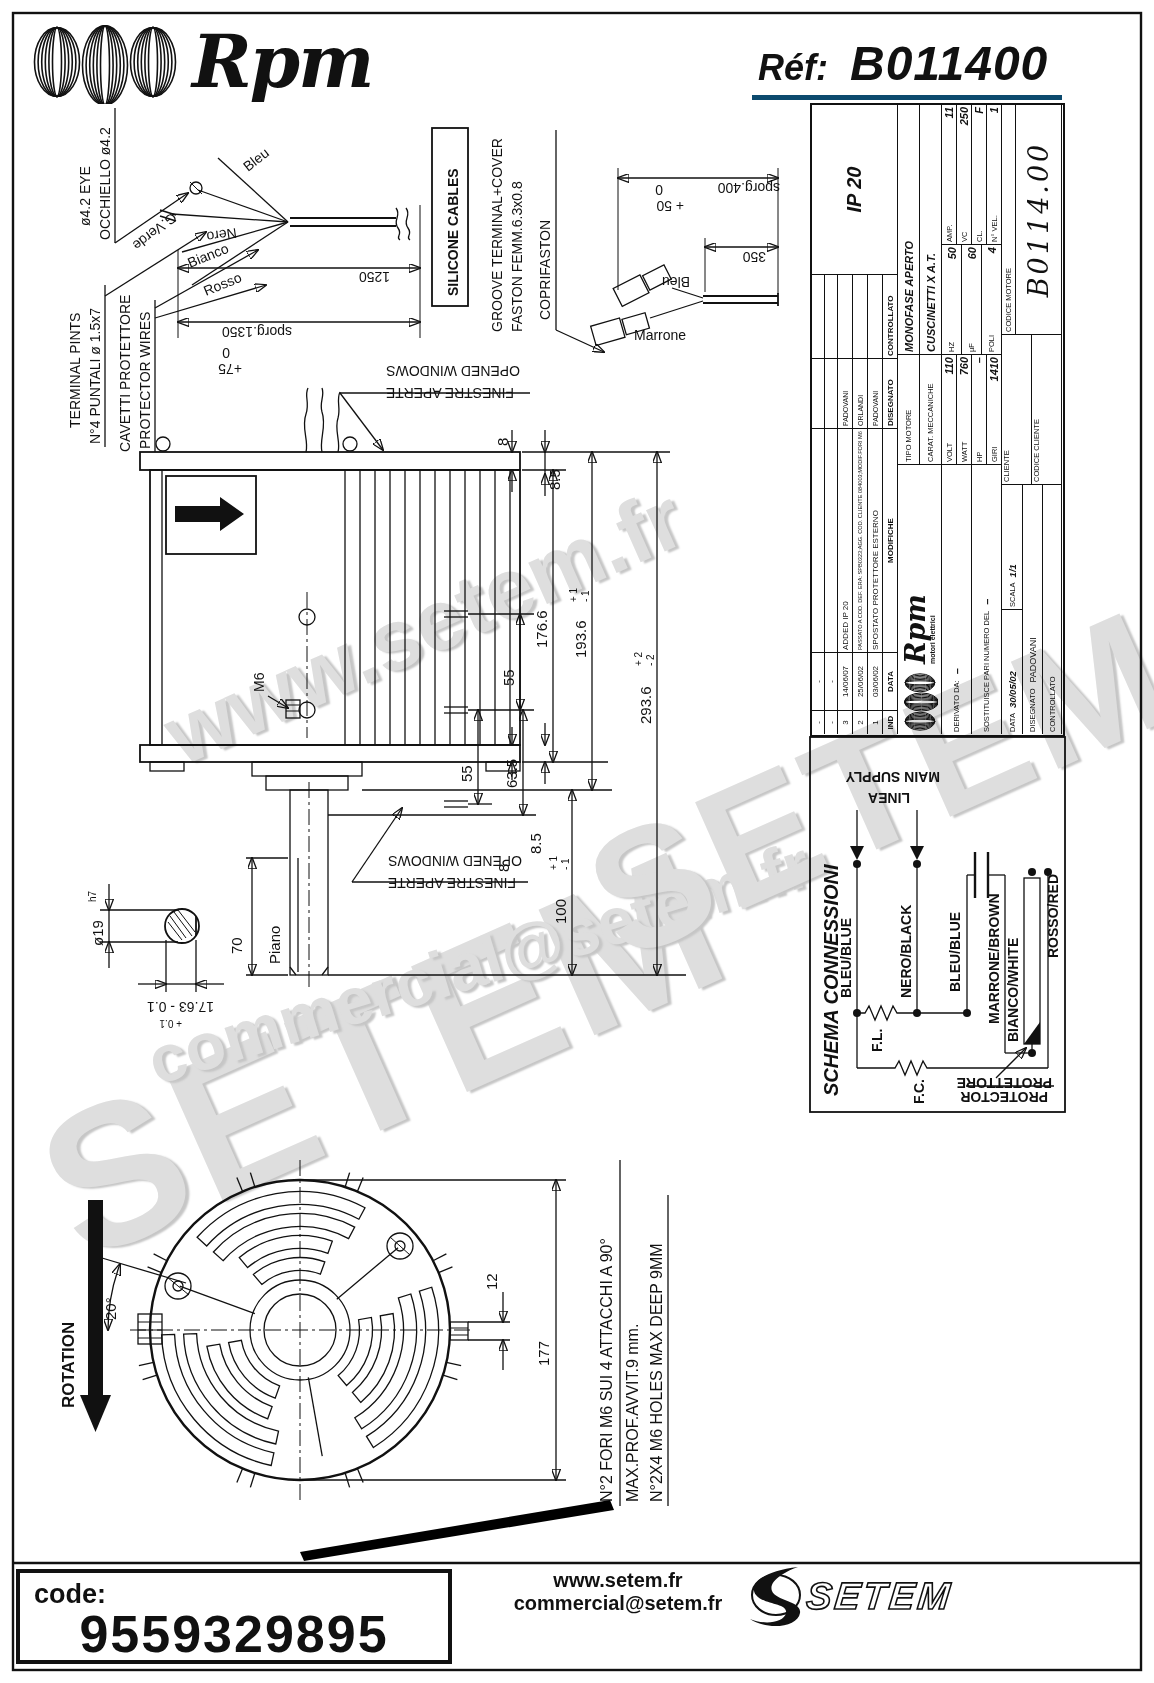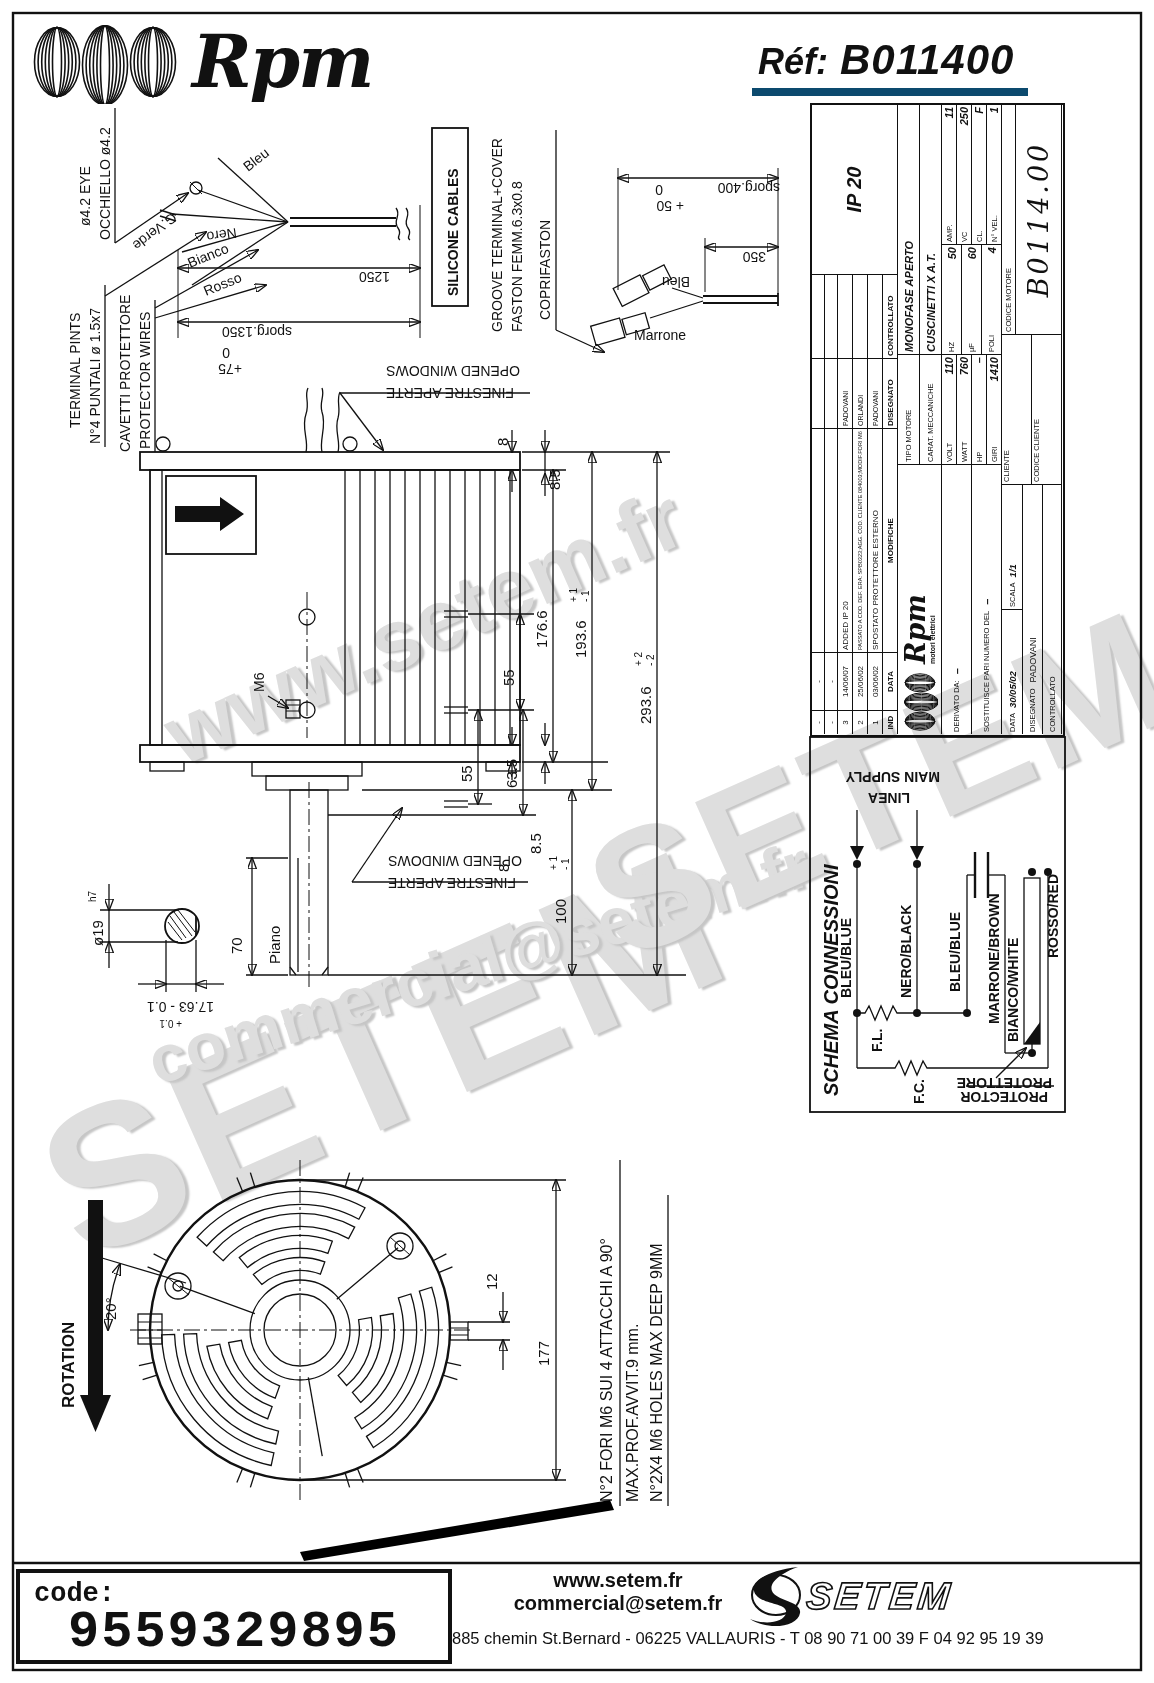--- a/index.html
+++ b/index.html
@@ -17,39 +17,39 @@
     {stroke:#111;fill:none;stroke-width:1.3;}
   svg#draw .thick{stroke-width:2.4;} svg#draw .med{stroke-width:1.8;} svg#draw .thin{stroke-width:1;}
   svg#draw .fill{fill:#111;stroke:none;}
   svg#draw text{stroke:none;fill:#111;font-family:"Liberation Sans",sans-serif;font-size:15px;}
   svg#draw .dd{stroke-dasharray:16 4 3 4;stroke-width:1;}
   svg#draw .sm{font-size:10px;} svg#draw .lbl{font-size:14px;} svg#draw .b{font-weight:bold;}
   
   #logo{position:absolute;left:30px;top:20px;z-index:3;display:flex;align-items:center;}
   #logo .script{font-family:"DejaVu Serif",serif;font-style:italic;font-weight:bold;
       font-size:72px;line-height:80px;margin-left:12px;letter-spacing:-2px;}
-  #ref{position:absolute;left:752px;top:36px;z-index:3;display:flex;align-items:baseline;gap:12px;
-      border-bottom:8px solid #0c4a6e;padding:0 14px 4px 6px;font-style:italic;font-weight:bold;}
-  #ref .rl{font-size:36px;} #ref .rv{font-size:42px;letter-spacing:1px;}
+  #ref{position:absolute;left:752px;top:36px;z-index:3;display:flex;align-items:baseline;gap:22px;
+      border-bottom:5px solid #0c4a6e;padding:0 14px 4px 6px;font-style:italic;font-weight:bold;}
+  #ref .rl{font-size:36px;} #ref .rv{font-size:48px;letter-spacing:1px;}
   
   #tbwrap{position:absolute;left:810px;top:103px;width:255px;height:634px;z-index:3;
       border:2.5px solid #111;box-sizing:border-box;background:transparent;}
   #tb{width:629px;height:250px;transform:translateY(629px) rotate(-90deg);transform-origin:0 0;
       display:flex;flex-direction:column;font-size:8px;}
   #tb .c{border-right:1.2px solid #111;border-bottom:1.2px solid #111;box-sizing:border-box;
       display:flex;align-items:center;padding:0 2px;overflow:hidden;white-space:nowrap;}
   #tb .nb{border-right:none;} .it{font-style:italic;} .bo{font-weight:bold;}
   #tb .val{font-style:italic;font-weight:bold;font-size:11px;}
   #tb .lab{font-size:7.5px;}
   #ipcell{font-size:20px;justify-content:center;}
   #b0114{font-family:"DejaVu Serif",serif;font-style:italic;font-size:27px;letter-spacing:3px;}
   #tb .rpmscript{font-family:"DejaVu Serif",serif;font-style:italic;font-weight:bold;font-size:27px;line-height:26px;}
   
   #footer{position:absolute;left:0;top:1563px;width:1154px;height:120px;z-index:3;}
-  #codebox{position:absolute;left:16px;top:6px;width:436px;height:95px;border:4px solid #111;box-sizing:border-box;font-family:Liberation Mono, monospace;}
+  #codebox{position:absolute;left:16px;top:6px;width:436px;height:95px;border:4px solid #111;box-sizing:border-box;}
   #codebox .cl{font-size:27px;font-weight:bold;margin:6px 0 0 14px;}
   #codebox .cv{font-size:52px;font-weight:bold;text-align:center;letter-spacing:2px;margin-top:-6px;}
   #fcenter{position:absolute;left:468px;top:6px;width:300px;text-align:center;font-weight:bold;}
   #fcenter .w{font-size:20px;} #fcenter .e{font-size:20px;}
   #faddr{position:absolute;left:452px;top:66px;width:640px;font-size:16.5px;white-space:nowrap;}
 </style>
 </head>
 <body>
 
 <div id="page">
@@ -673,21 +673,20 @@
 
   <div id="footer">
     <div id="codebox">
       <div class="cl">code:</div>
       <div class="cv">9559329895</div>
     </div>
     <div id="fcenter">
       <div class="w">www.setem.fr</div>
       <div class="e">commercial@setem.fr</div>
     </div>
-    <div id="faddr">885 chemin St.Bernard  -  06225 VALLAURIS  -  T 08 90 71 00 39   F 04 92 95 19 39</div>
     <svg width="230" height="66" style="position:absolute;left:740px;top:0px;">
       <g>
         <ellipse cx="36" cy="32" rx="24" ry="20" fill="none" stroke="#111" stroke-width="2"></ellipse>
         <path d="M58 4 C22 8 8 22 16 32 C24 42 48 40 46 50 C44 60 24 62 10 56 C28 68 58 64 60 50 C62 38 36 38 32 28 C28 18 46 8 58 4 Z" fill="#111" stroke="none"></path>
       </g>
       <text x="70" y="46" font-family="Liberation Sans" font-style="italic" font-weight="bold" font-size="38" fill="#fff" stroke="#111" stroke-width="1.6" letter-spacing="3" transform="skewX(-6)">SETEM</text>
     </svg>
   </div>
 
 </div>

